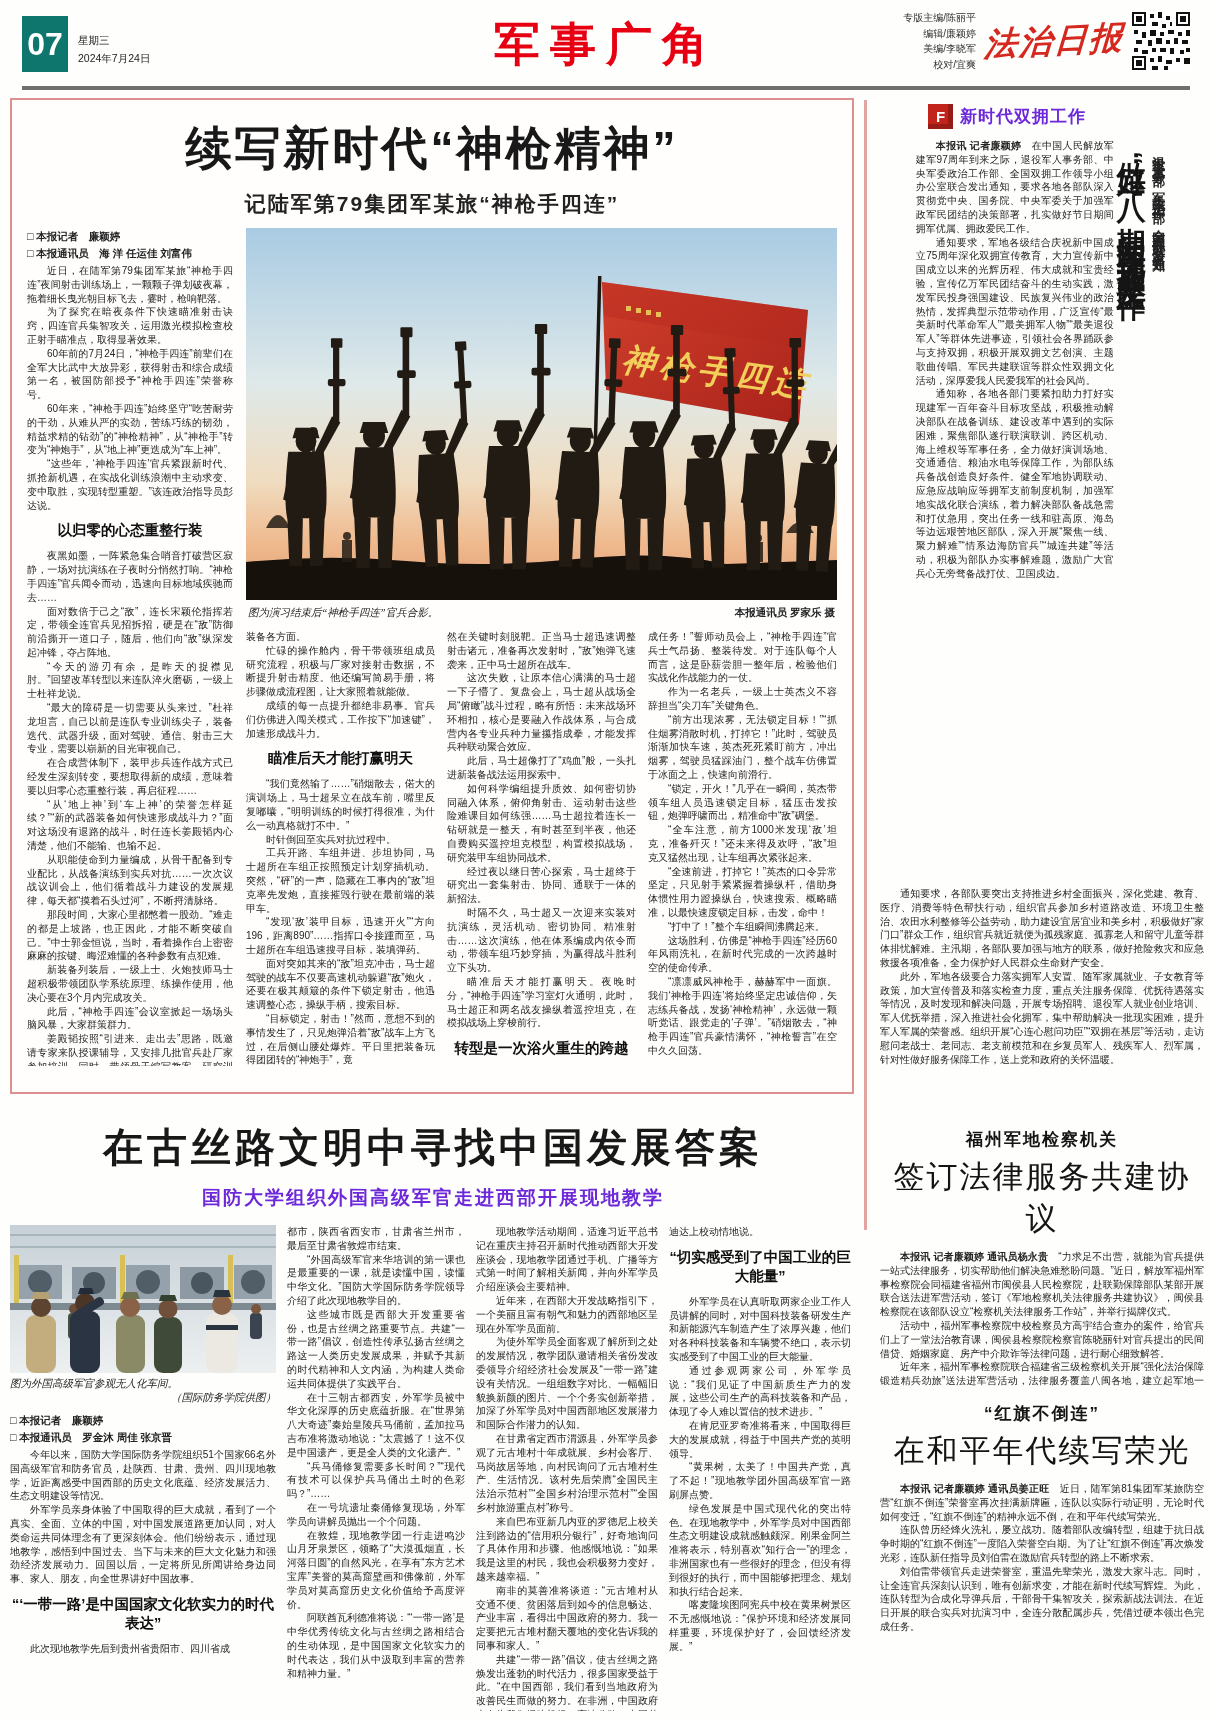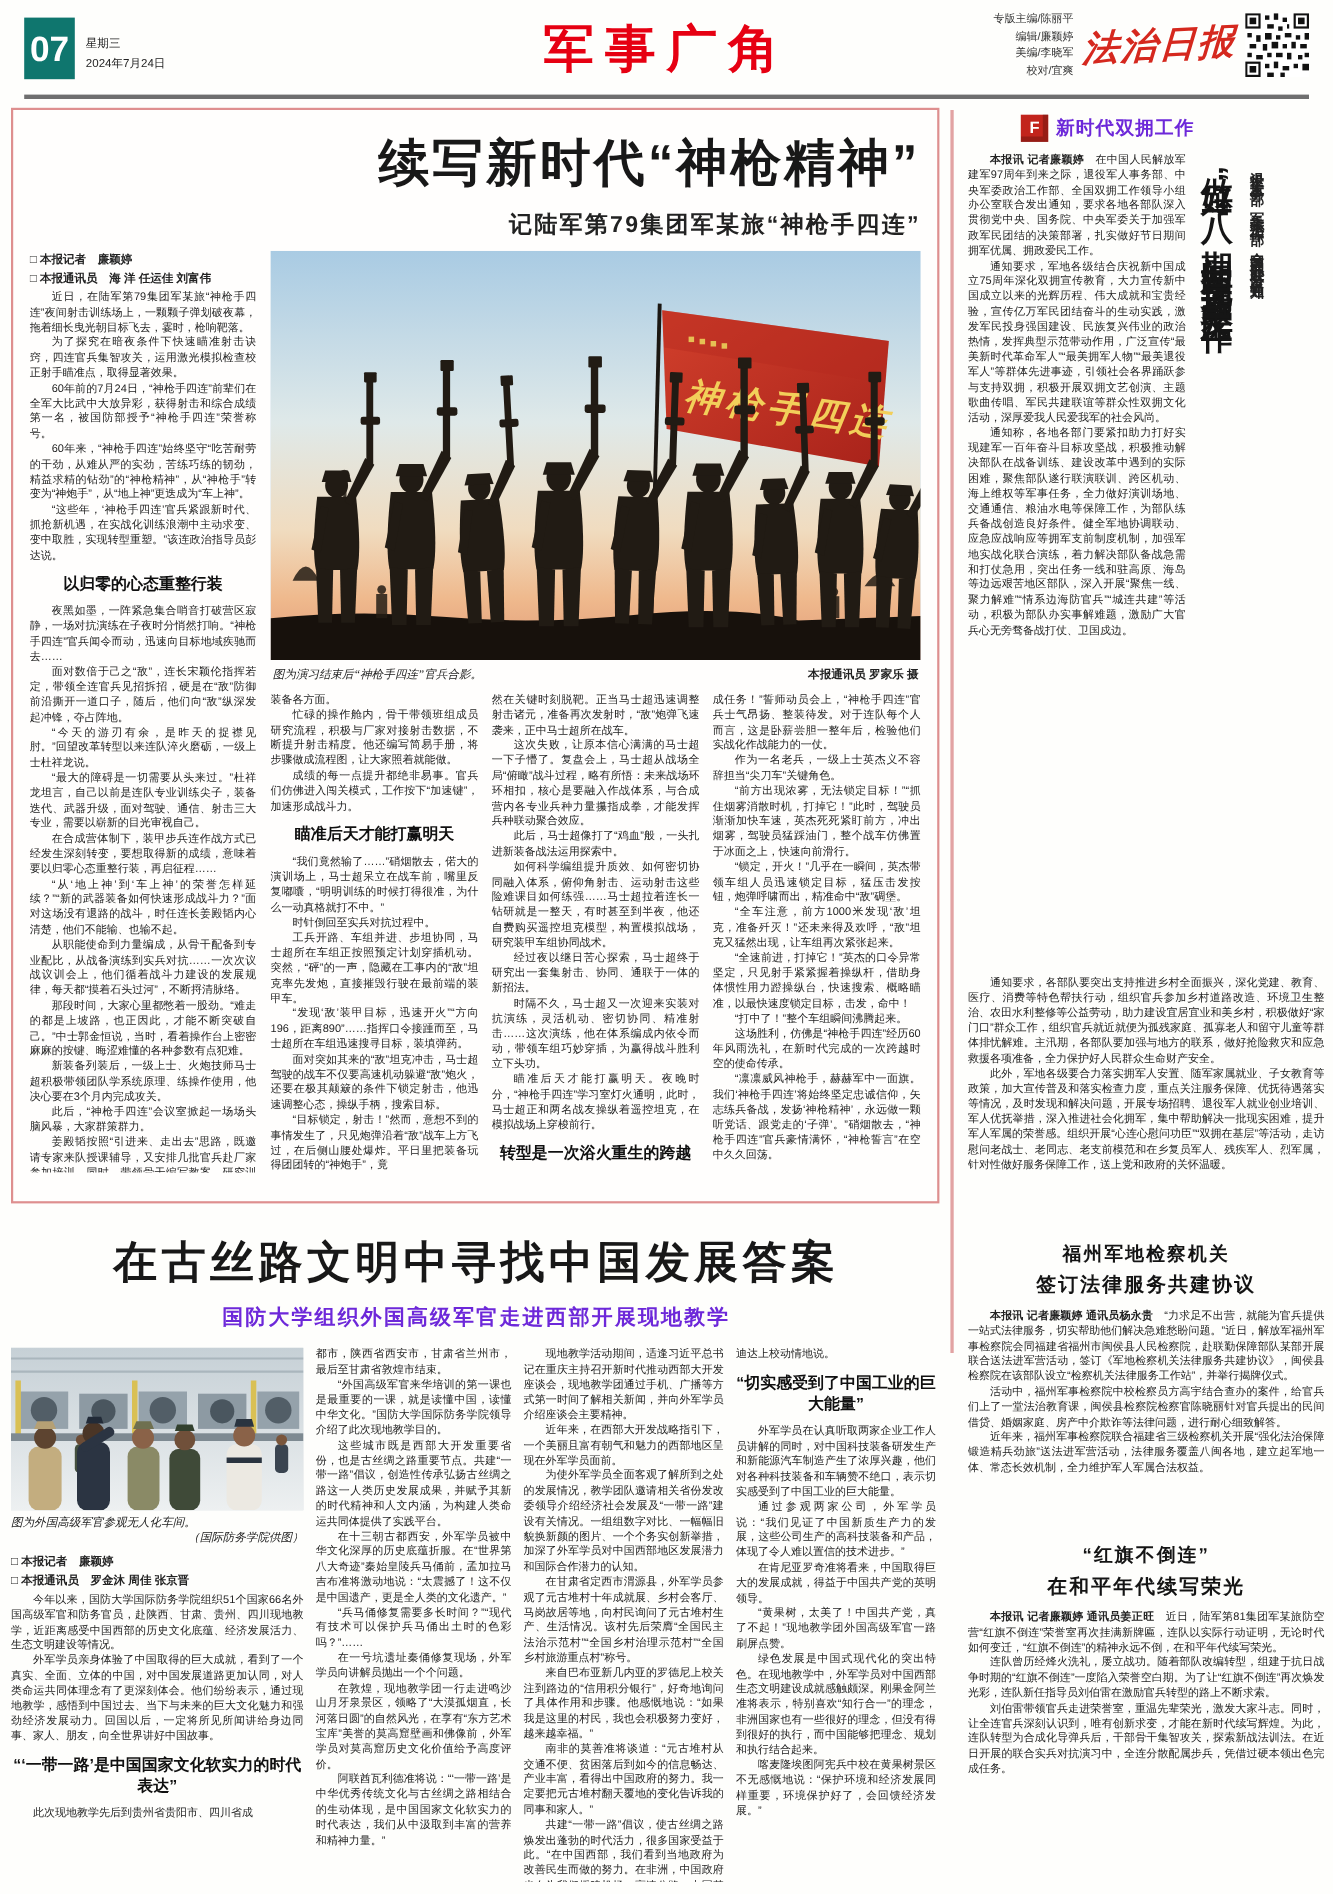--- a/index.html
+++ b/index.html
@@ -20,52 +20,52 @@
   
   .art p{font-size:10px;line-height:1.38;margin:0;text-align:justify;text-justify:inter-ideograph;
          text-indent:2em;color:#232323;}
   .art p.cont{text-indent:0;}
   .art p.byline{text-indent:0;font-weight:700;font-size:10.5px;margin:1px 0 3px;}
   .art h3.sub{font-size:14.5px;font-weight:800;text-align:center;margin:9px 0;color:#101010;}
   .art p strong{font-weight:800;}
   
   #main-box{position:absolute;left:10px;top:98px;width:844px;height:996px;border:2.5px solid #de8f8f;
       box-sizing:border-box;padding:8px 15px;background:#fffefd;}
-  .main-head{text-align:right;}
+  .main-head{text-align:center;}
   .main-head h1{margin:10px 0 0;font-size:46px;font-weight:800;letter-spacing:3px;color:#181818;}
   .main-head h2{margin:10px 0 4px;font-size:21px;font-weight:700;letter-spacing:2px;color:#222;}
   .main-body{display:flex;gap:13px;margin-top:10px;height:838px;overflow:hidden;}
   .m-col1{width:206px;height:100%;overflow:hidden;}
   .m-right{width:591px;display:flex;flex-direction:column;}
   .m-photo{width:591px;height:372px;background:#cfe0ec;}
   .m-photo svg{display:block;}
   .m-photo-caps{display:flex;justify-content:space-between;align-items:center;height:20px;padding:3px 2px 1px;}
   .photo-cap{font-family:"Liberation Serif","DejaVu Serif",serif;font-style:italic;font-size:10.5px;color:#222;}
   .photo-credit{font-size:10.5px;font-weight:700;color:#222;}
   .m-cols{display:flex;gap:12px;height:436px;overflow:hidden;margin-top:6px;}
   .m-col{width:189px;overflow:hidden;}
   
   #v-divider{position:absolute;left:864px;top:100px;width:2.5px;height:1130px;background:#e2a3a3;}
   #shuangyong{position:absolute;left:880px;top:104px;width:324px;height:1015px;overflow:hidden;}
   .sy-kicker{display:flex;align-items:center;gap:7px;margin:0 0 10px 48px;}
   .cube-icon{width:25px;height:25px;background:#c2241c;color:#fff;font-weight:800;font-size:15px;
       display:flex;align-items:center;justify-content:center;box-shadow:inset -5px -5px 0 rgba(0,0,0,.22);}
   .sy-kicker-label{font-size:17px;font-weight:700;letter-spacing:1px;color:#6d28d9;}
-  .sy-row{display:flex;gap:10px;height:742px;overflow:hidden;}
+  .sy-row{display:flex;height:742px;overflow:hidden;justify-content:center;}
   .sy-text{width:198px;overflow:hidden;}
   .v-big{writing-mode:vertical-rl;font-size:29px;font-weight:800;letter-spacing:6px;line-height:1.2;
       color:#151515;height:100%;}
   .v-small{writing-mode:vertical-rl;font-size:13px;font-weight:700;letter-spacing:3px;line-height:1.5;
       color:#222;height:100%;padding-top:6px;}
   .sy-wide{margin-top:6px;}
   
   .sm-article{position:absolute;left:880px;width:324px;overflow:hidden;}
   .sm-head{text-align:center;margin-bottom:10px;}
   .sm-kicker{font-size:17px;font-weight:800;letter-spacing:2px;color:#141414;}
-  .sm-title{font-size:18px;font-weight:700;letter-spacing:2px;color:#141414;margin-top:5px;}
+  .sm-title{font-size:31px;font-weight:400;letter-spacing:2px;color:#141414;margin-top:5px;}
   
   #silkroad{position:absolute;left:10px;top:1112px;width:846px;height:604px;overflow:hidden;}
   .bl-head{text-align:center;}
   .bl-head h2{margin:8px 0 0;font-size:40px;font-weight:800;letter-spacing:4px;color:#181818;}
   .bl-head h4{margin:10px 0 14px;font-size:19px;font-weight:700;letter-spacing:2px;color:#6d28d9;}
   .bl-body{display:flex;gap:11px;height:486px;overflow:hidden;}
   .bl-colA{width:266px;overflow:hidden;}
   .bl-col{width:182px;overflow:hidden;}
   .bl-colB{width:178px;overflow:hidden;}
   .bl-photo{width:266px;height:148px;background:#d7dde0;}

